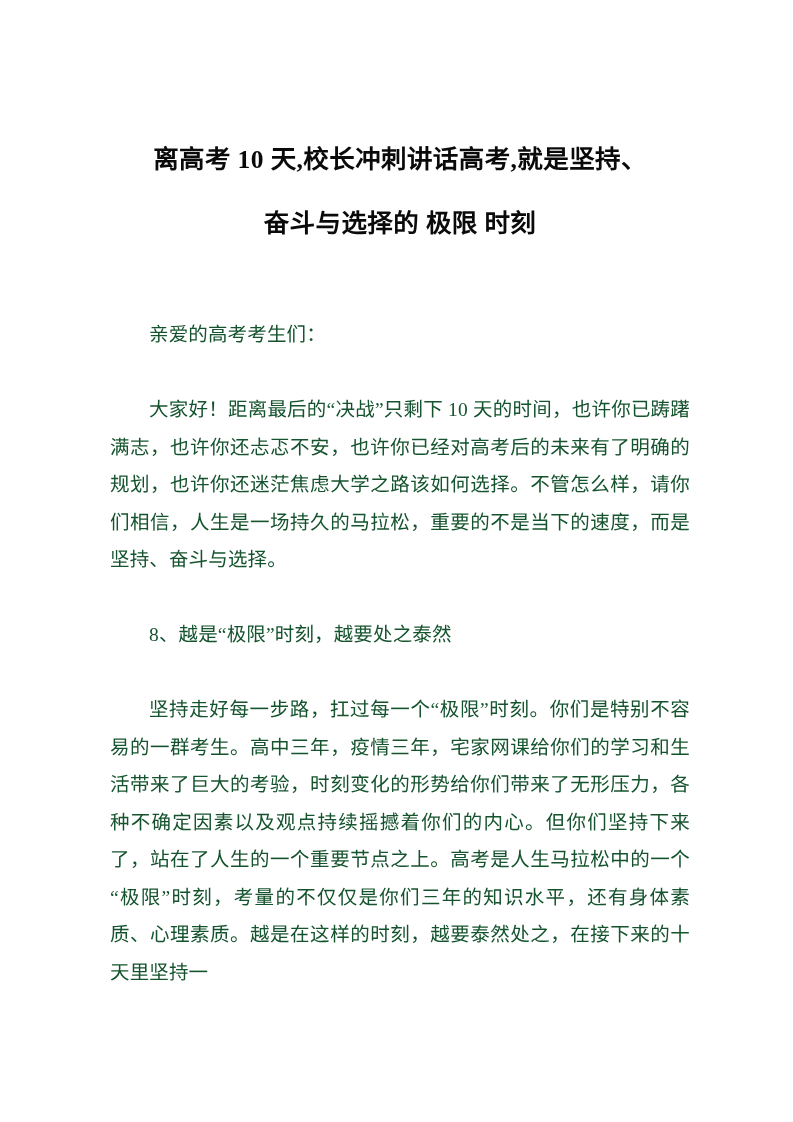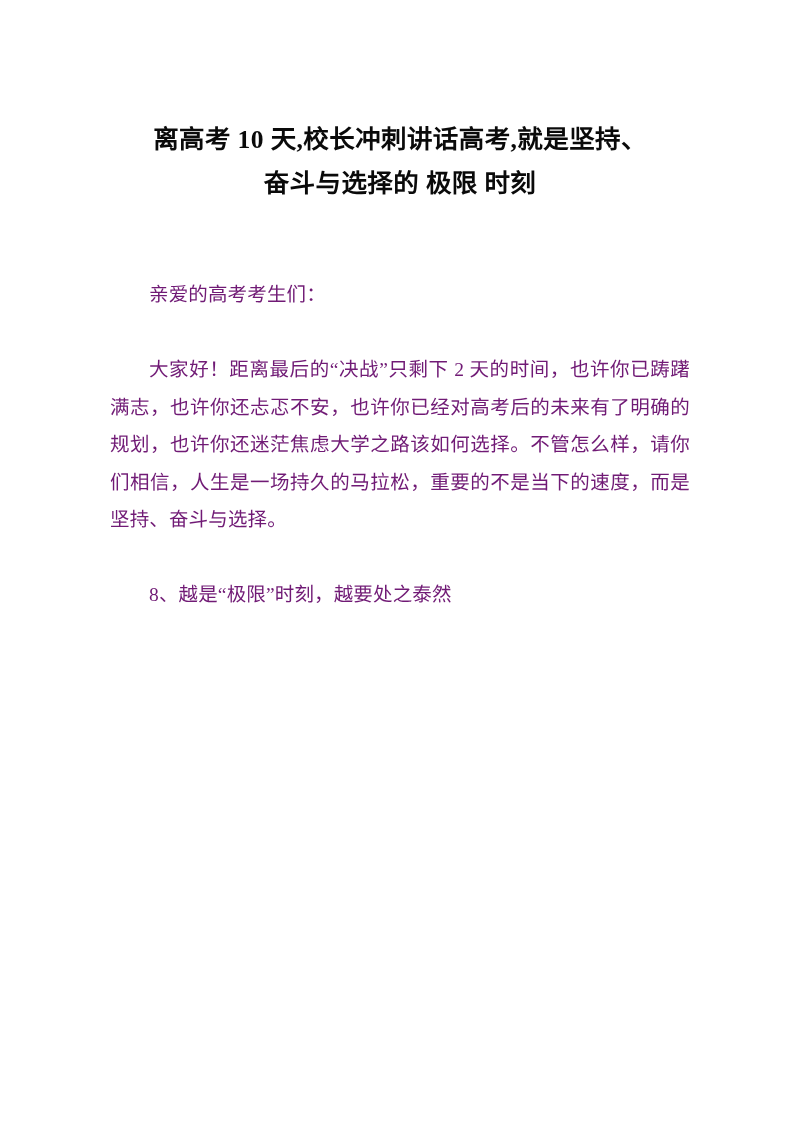--- a/index.html
+++ b/index.html
@@ -40,41 +40,42 @@
     text-align-last: center;
     letter-spacing: 0.4px;
     margin: 0;
     word-break: break-all;
     color: #0a0a0a;
   }
 
   .title-line {
     display: block;
     white-space: nowrap;
+    margin-top: 20px;
   }
   .title-line.first {
     text-align: left;
   }
   .title-line.second {
     text-align: right;
   }
 
   .spacer-after-title {
     height: 70px;
   }
 
   .para {
     font-size: 19.5px;
     line-height: 37.5px;
     margin: 0;
     text-align: justify;
     text-justify: inter-ideograph;
     word-break: break-all;
     letter-spacing: 0.15px;
-    color: #701a75;
+    color: #14532d;
   }
 
   .para.indent {
     text-indent: 2em;
   }
 
   .para-gap {
     height: 37.5px;
   }
 
@@ -94,24 +95,25 @@
       <span class="title-line first">离高考 10 天,校长冲刺讲话高考,就是坚持、</span>
       <span class="title-line second">奋斗与选择的 极限 时刻</span>
     </h1>
 
     <div class="spacer-after-title"></div>
 
     <p class="para indent">亲爱的高考考生们：</p>
 
     <div class="para-gap"></div>
 
-    <p class="para indent">大家好！距离最后的“决战”只剩下 2 天的时间，也许你已踌躇满志，也许你还忐忑不安，也许你已经对高考后的未来有了明确的规划，也许你还迷茫焦虑大学之路该如何选择。不管怎么样，请你们相信，人生是一场持久的马拉松，重要的不是当下的速度，而是坚持、奋斗与选择。</p>
+    <p class="para indent">大家好！距离最后的“决战”只剩下 10 天的时间，也许你已踌躇满志，也许你还忐忑不安，也许你已经对高考后的未来有了明确的规划，也许你还迷茫焦虑大学之路该如何选择。不管怎么样，请你们相信，人生是一场持久的马拉松，重要的不是当下的速度，而是坚持、奋斗与选择。</p>
 
     <div class="para-gap"></div>
 
     <p class="para indent">8、越是“极限”时刻，越要处之泰然</p>
 
     <div class="para-gap"></div>
 
+    <p class="para indent">坚持走好每一步路，扛过每一个“极限”时刻。你们是特别不容易的一群考生。高中三年，疫情三年，宅家网课给你们的学习和生活带来了巨大的考验，时刻变化的形势给你们带来了无形压力，各种不确定因素以及观点持续摇撼着你们的内心。但你们坚持下来了，站在了人生的一个重要节点之上。高考是人生马拉松中的一个“极限”时刻，考量的不仅仅是你们三年的知识水平，还有身体素质、心理素质。越是在这样的时刻，越要泰然处之，在接下来的十天里坚持一</p>
 
   </div>
 
 </div>
 
 </body></html>

